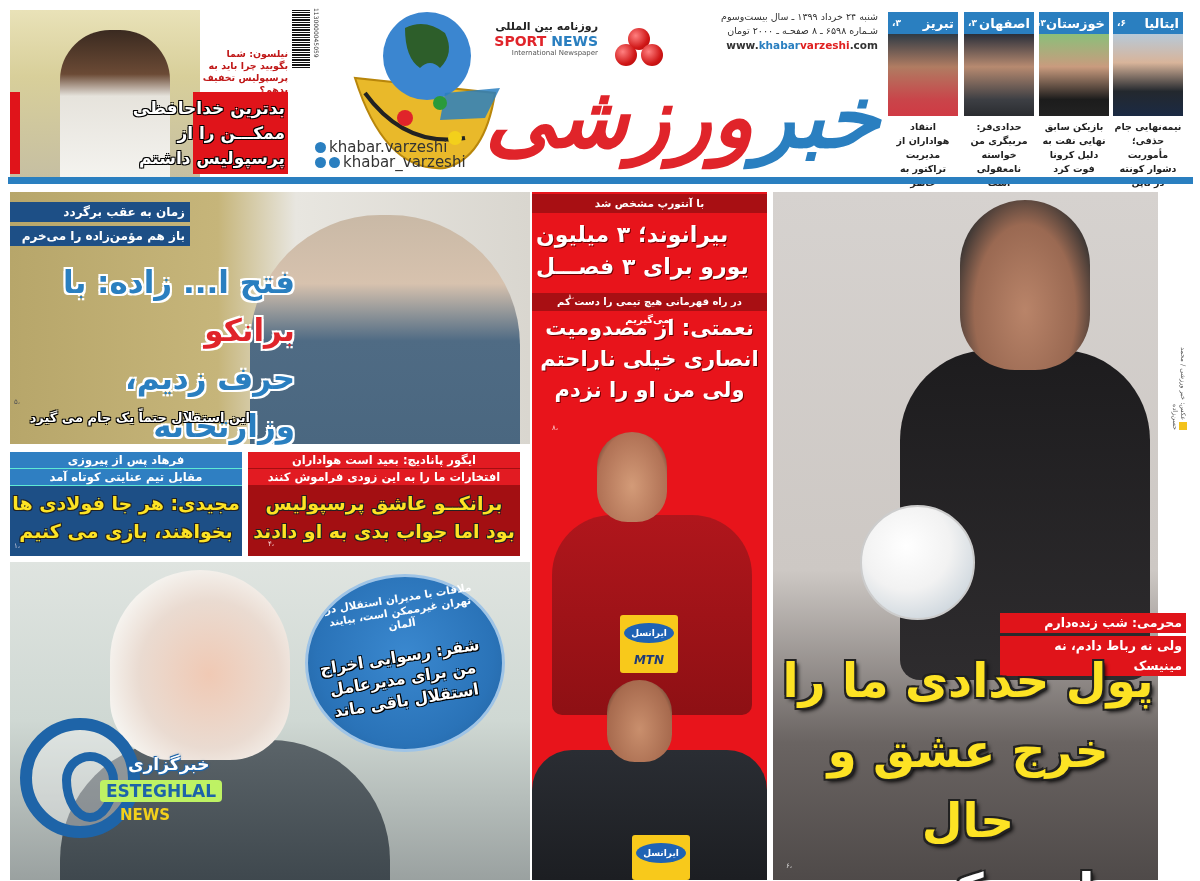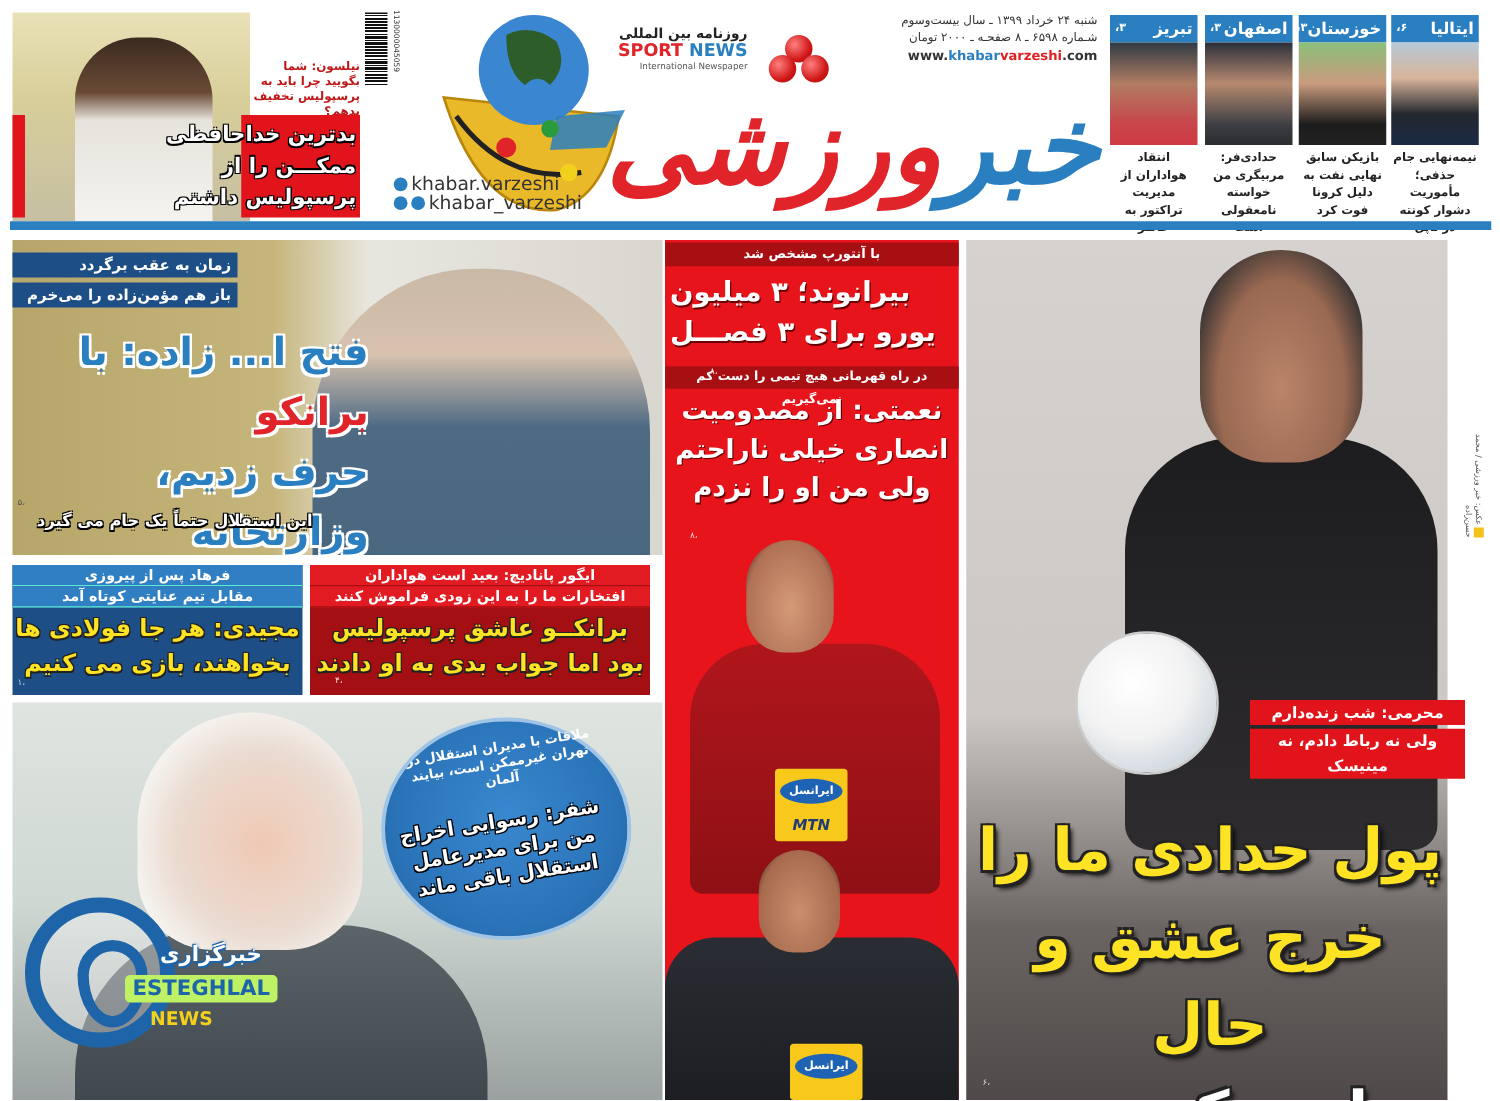--- a/index.html
+++ b/index.html
@@ -100,21 +100,21 @@
   .sponsor .ir { position: absolute; left: 4px; top: 8px; width: 50px; height: 20px; border-radius: 50%; background: #1f63b4; color: #fff; font-size: 9px; text-align: center; line-height: 20px; font-weight: bold; direction: rtl; }
   .sponsor .mtn { position: absolute; left: 0; bottom: 6px; width: 58px; text-align: center; font-size: 12px; font-weight: bold; color: #1f3a77; font-style: italic; }
   .pl2-head { position: absolute; left: 75px; top: 250px; width: 65px; height: 82px; border-radius: 35px 35px 30px 30px; background: radial-gradient(ellipse at 50% 60%, #c98f6d 0%, #a76a4e 70%, #191210 100%); }
   .pl2-body { position: absolute; left: 0; top: 320px; width: 235px; height: 130px; border-radius: 40px 40px 0 0; background: linear-gradient(180deg, #2a2d33, #1c1e22); }
 
   
   .main-photo { left: 773px; top: 192px; width: 385px; height: 688px; background: linear-gradient(180deg, #d6d2cf 0%, #cdc8c4 55%, #6a6462 80%, #4f4a49 100%); }
   .main-head { left: 960px; top: 200px; width: 130px; height: 170px; border-radius: 65px 65px 55px 55px; background: radial-gradient(ellipse at 50% 65%, #b98469 0%, #9a6952 55%, #3a3533 80%); }
   .main-body { left: 900px; top: 350px; width: 250px; height: 330px; border-radius: 90px 90px 20px 20px; background: linear-gradient(180deg, #1d1c1e, #2e2c2e); }
   .main-ball { left: 860px; top: 505px; width: 115px; height: 115px; border-radius: 50%; background: radial-gradient(circle at 40% 35%, #ffffff 0%, #f2f2f2 45%, #b9c7d2 100%); border: 2px solid #ccc; }
-  .main-kicker { left: 1000px; top: 560px; width: 172px; direction: rtl; text-align: center; }
+  .main-kicker { left: 1000px; top: 613px; width: 186px; direction: rtl; text-align: right; }
   .main-kicker .kb { display: block; background: #e0141a; color: #fff; font-size: 12.5px; font-weight: bold; line-height: 20px; padding: 0 4px; margin-bottom: 3px; }
   .main-headline { left: 778px; top: 646px; width: 380px; direction: rtl; text-align: center; font-size: 47px; line-height: 70px; font-weight: bold; color: #fde324;
     text-shadow: 2px 2px 0 #222, -2px -2px 0 #222, 2px -2px 0 #222, -2px 2px 0 #222, 3px 3px 4px #000; }
   .main-headline .white { color: #ffffff; }
   .photo-credit { left: 1165px; top: 330px; width: 22px; height: 100px; writing-mode: vertical-rl; font-size: 6.5px; color: #555; direction: rtl; }
   .photo-credit .ic { display:inline-block; width: 8px; height: 8px; background: #f3c21b; }
 </style>
 </head>
 <body>
 

